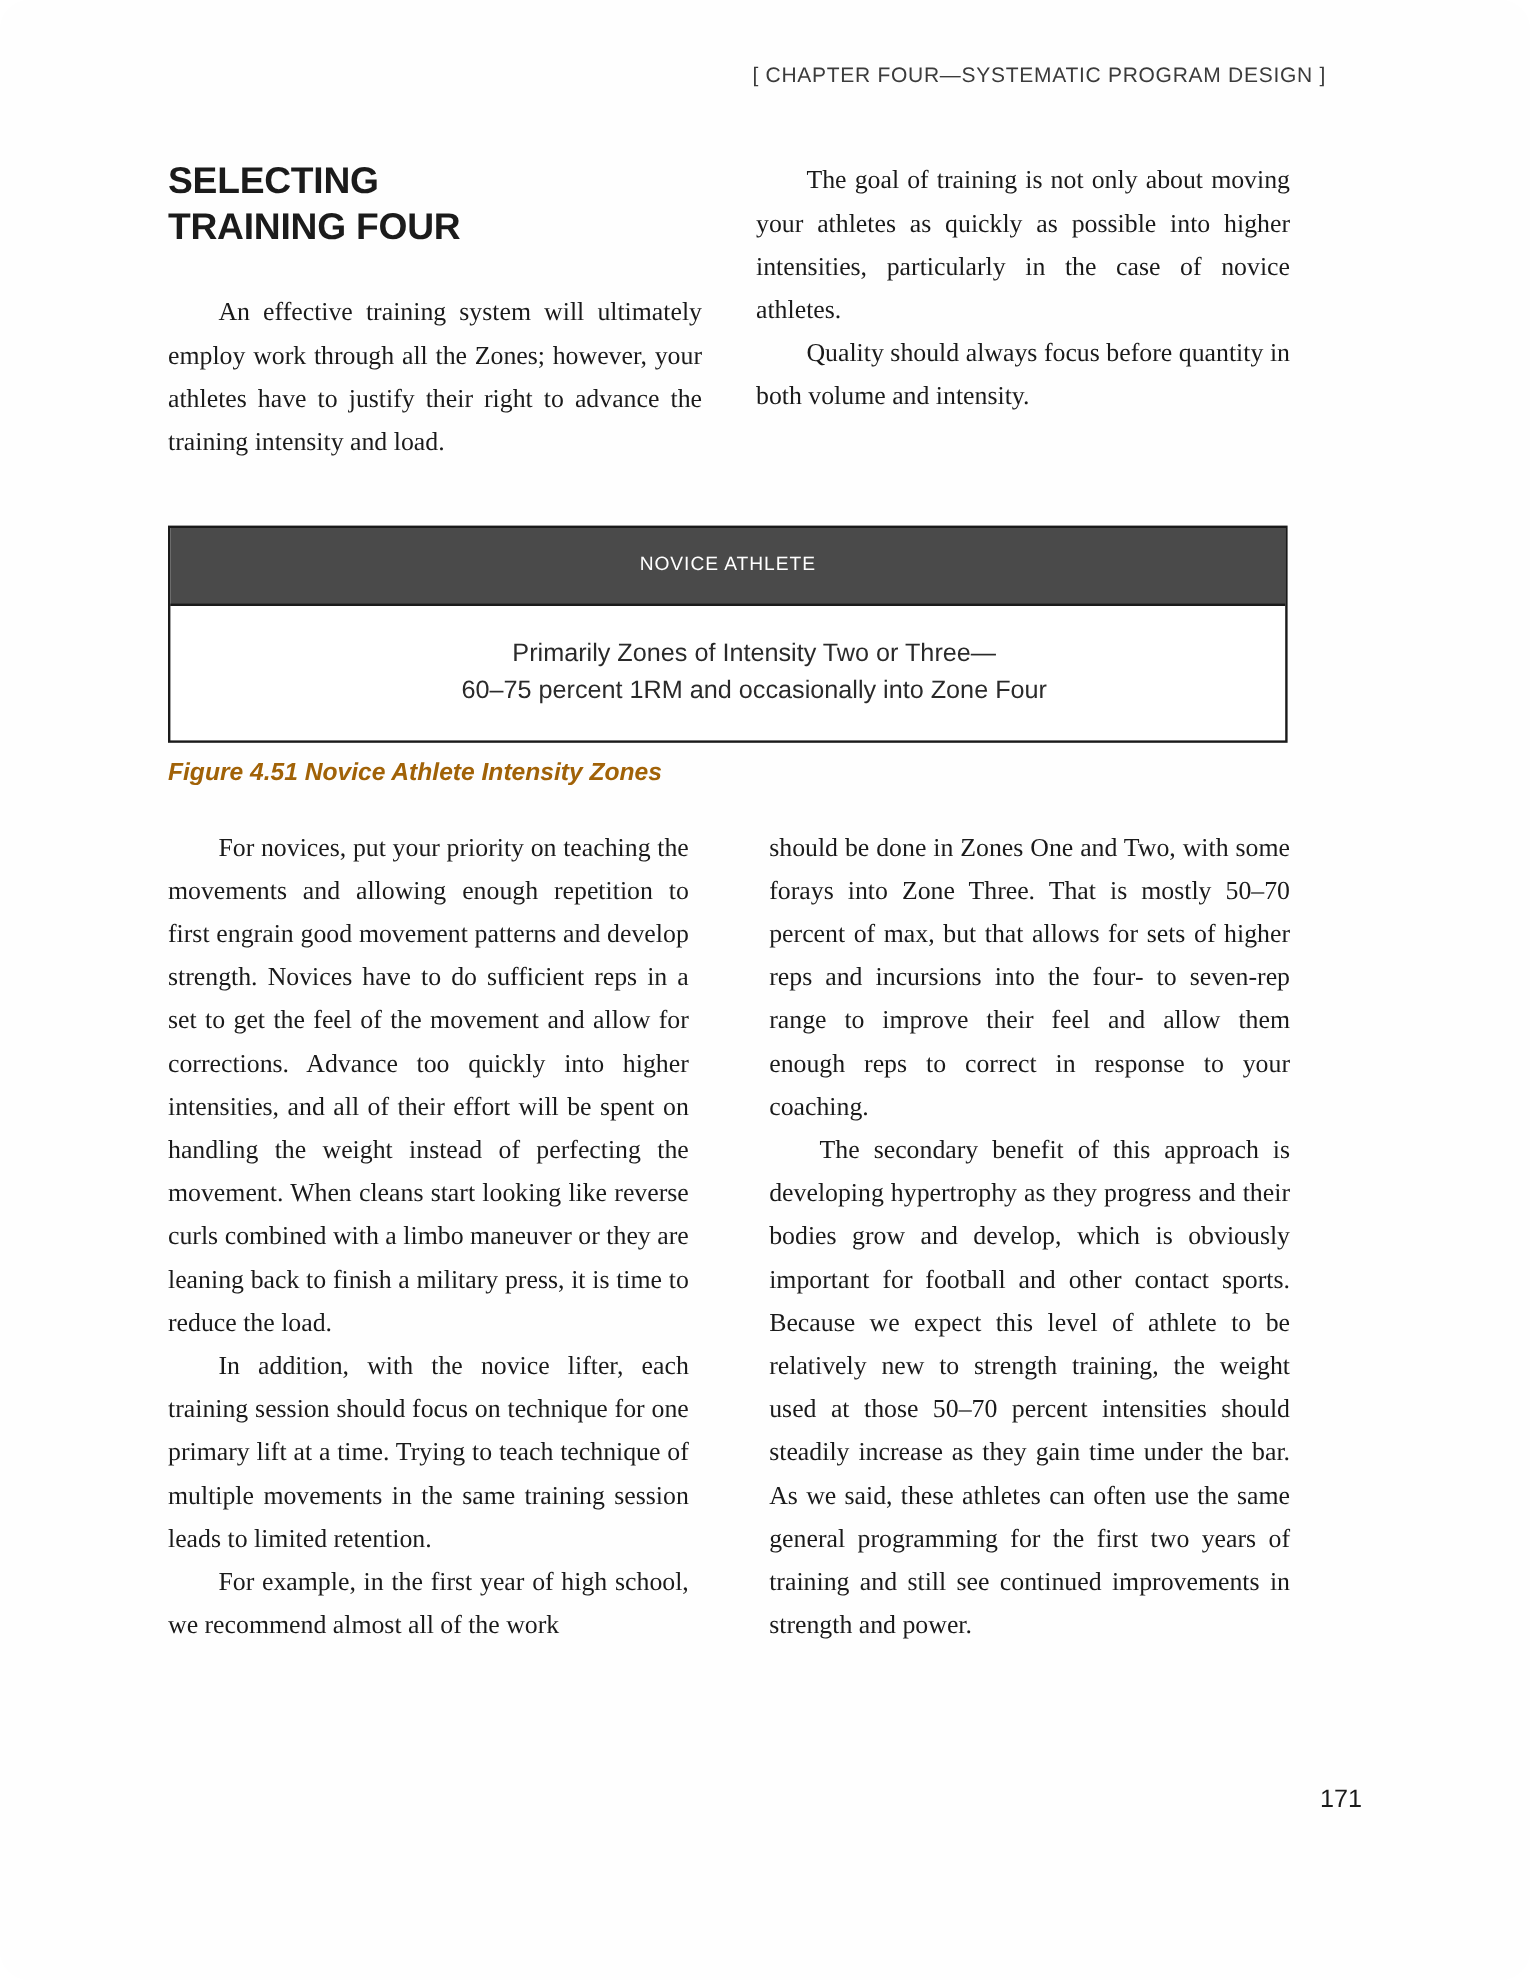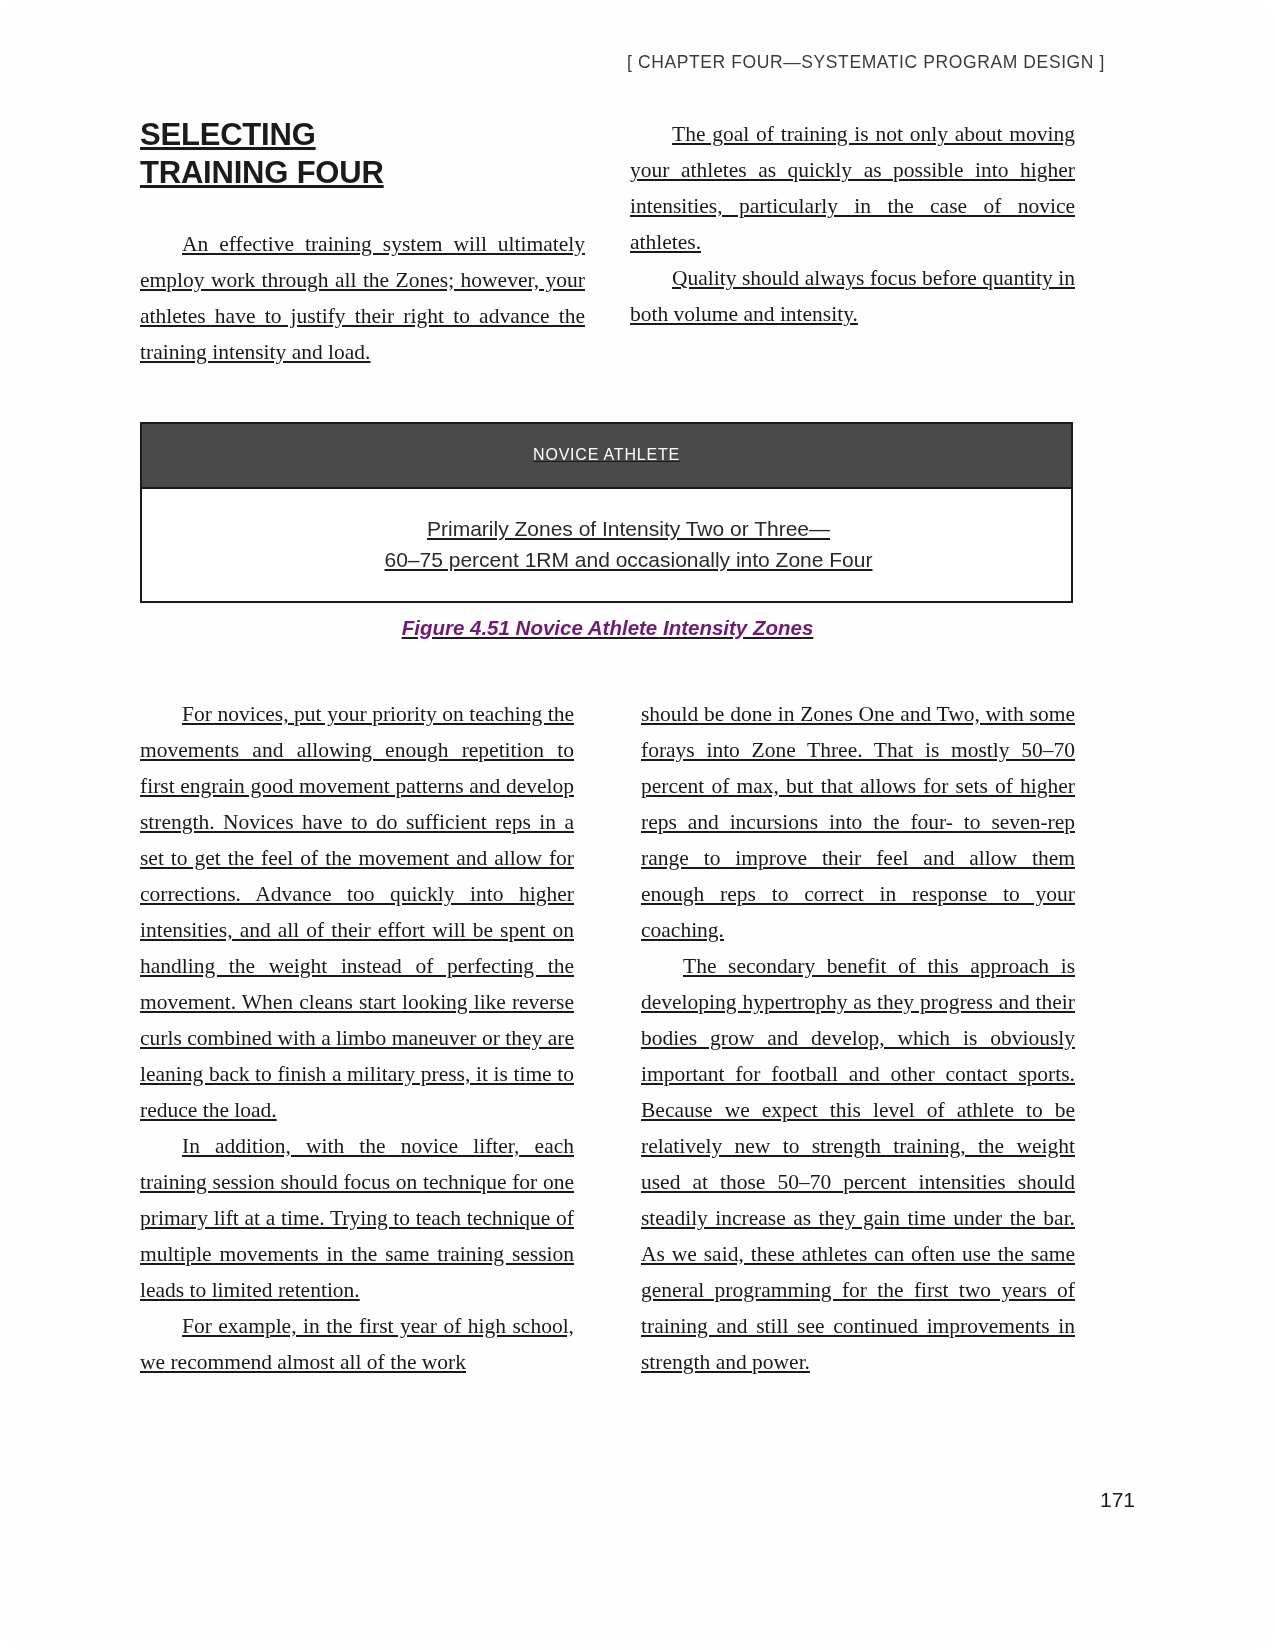--- a/index.html
+++ b/index.html
@@ -32,23 +32,22 @@
     font-size: 17.5px;
     letter-spacing: 0.6px;
     color: #3b3b3b;
     white-space: nowrap;
   }
 
   
   .content {
     position: absolute;
     left: 140px;
-    top: 116px;
+    top: 132px;
     width: 935px;
-    text-decoration: underline;
   }
 
   .cols-top {
     display: flex;
     gap: 45px;
   }
   .col {
     width: 445px;
   }
 
@@ -116,28 +115,27 @@
     display: block;
     white-space: nowrap;
     padding-left: 44px;
   }
   .figure-caption {
     margin-top: 13px;
     font-family: "Liberation Sans", sans-serif;
     font-weight: bold;
     font-style: italic;
     font-size: 20.5px;
-    color: #701a75;
-    text-align: center;
+    color: #a16207;
   }
 
   .cols-bottom {
     display: flex;
     gap: 67px;
-    margin-top: 56px;
+    margin-top: 32px;
   }
 
   
   .folio {
     position: absolute;
     right: 140px;
     bottom: 138px;
     font-family: "Liberation Sans", sans-serif;
     font-size: 21px;
     color: #1a1a1a;

